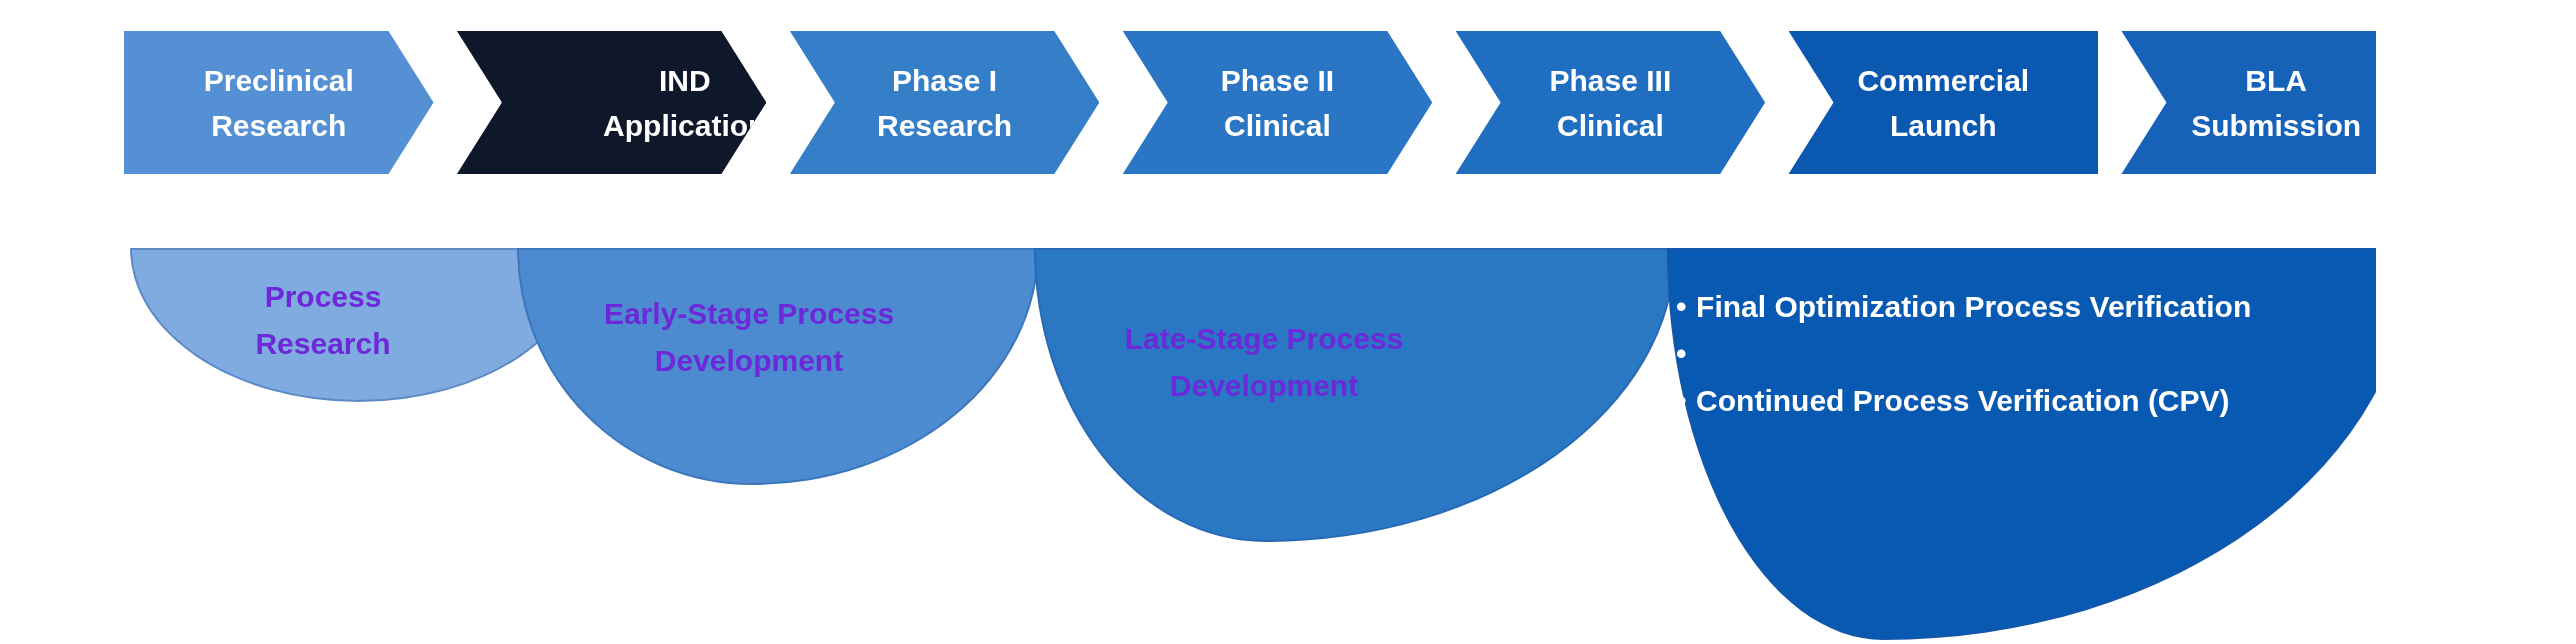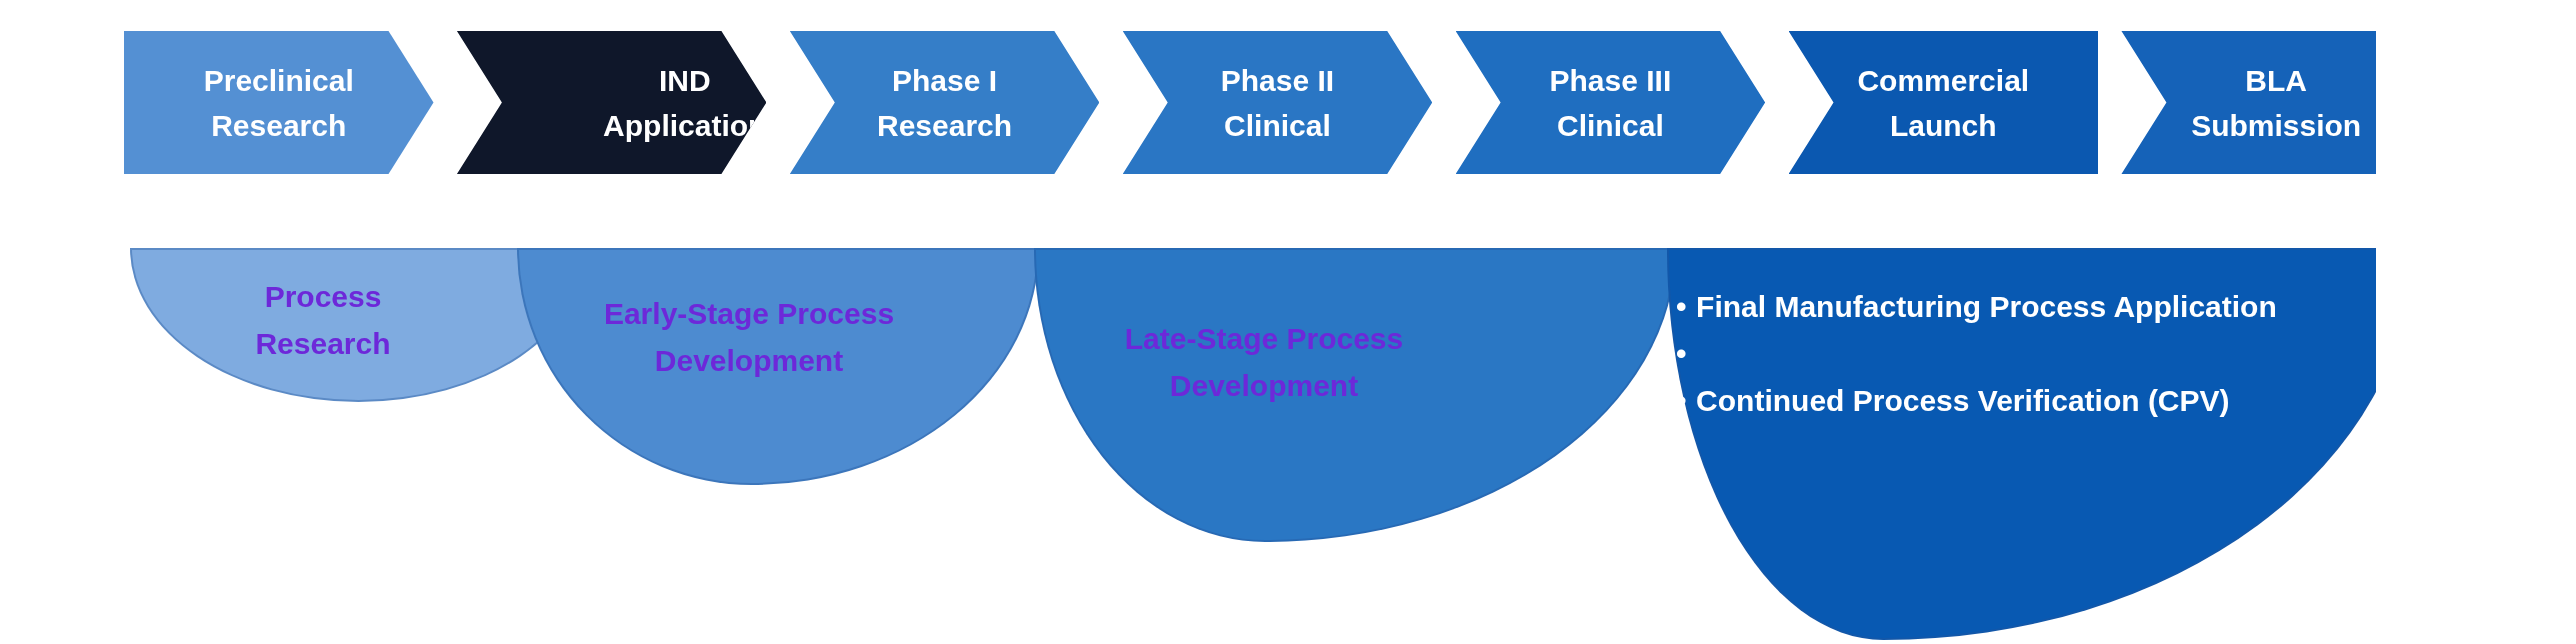--- a/index.html
+++ b/index.html
@@ -93,21 +93,21 @@
   <div class="layer-label label1">Process
 Research</div>
   <div class="layer-label label2">Early-Stage Process
 Development</div>
   <div class="layer-label label3">Late-Stage Process
 Development</div>
 
   <div class="bullets">
     <div class="bullet-row">
       <span class="bullet-marker">•</span>
-      <span>Final Manufacturing Process Application</span>
+      <span>Final Optimization Process Verification</span>
     </div>
     <div class="bullet-row">
       <span class="bullet-marker">•</span>
     </div>
     <div class="bullet-row">
       <span class="bullet-marker">•</span>
       <span>Continued Process Verification (CPV)</span>
     </div>
     <div class="bullet-row">
       <span class="bullet-marker">•</span>

